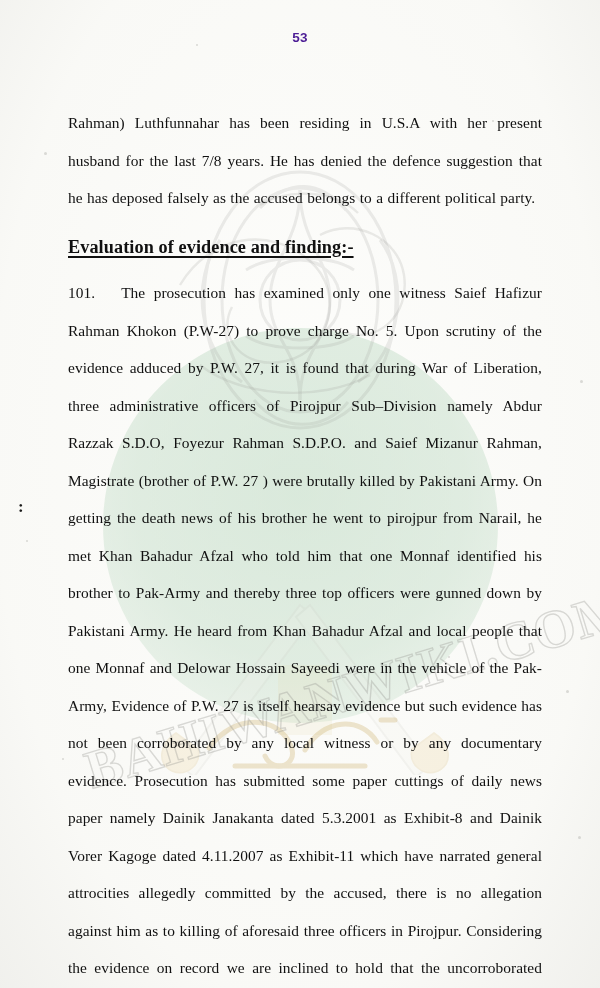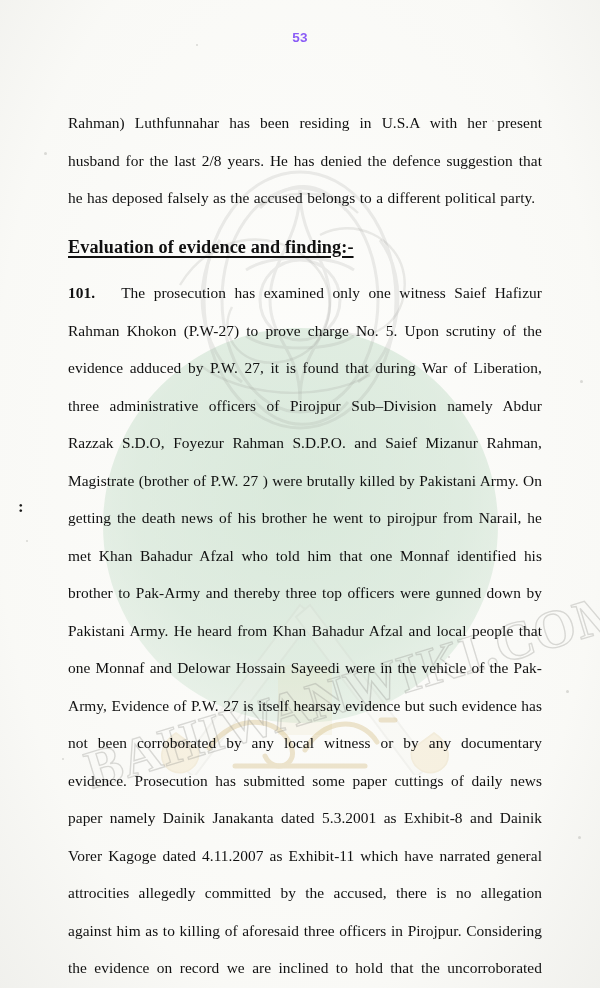--- a/index.html
+++ b/index.html
@@ -104,21 +104,21 @@
   .page-number {
     position: absolute;
     top: 30px;
     left: 0;
     width: 600px;
     text-align: center;
     font-family: "Liberation Sans", "DejaVu Sans", sans-serif;
     font-weight: bold;
     font-size: 13.5px;
     letter-spacing: .3px;
-    color: #8b5cf6;
+    color: #4c1d95;
   }
 
   .body-col {
     position: absolute;
     left: 68px;
     top: 104px;
     width: 474px;
   }
 
   p.para {
@@ -136,21 +136,21 @@
     margin: 0 0 8px 0;
     font-size: 18.2px;
     font-weight: bold;
     line-height: 37.5px;
     letter-spacing: .1px;
     text-decoration: underline;
     text-underline-offset: 3px;
     text-decoration-thickness: 1.6px;
   }
 
-  .pnum { font-weight: bold; }
+  .pnum { font-weight: normal; }
   .b { font-weight: normal; }
   .indent-gap { display: inline-block; width: 26px; }
 
   .margin-mark {
     position: absolute;
     left: 18px;
     top: 498px;
     font-family: "Liberation Serif", "DejaVu Serif", serif;
     font-size: 17px;
     font-weight: bold;
@@ -226,21 +226,21 @@
     <span class="speck" style="left:448px; top:656px;  width:2px; height:2px;"></span>
     <span class="speck" style="left:62px;  top:758px;  width:2px; height:2px;"></span>
   </div>
 
   <div class="page-number">53</div>
 
   <div class="margin-mark">:</div>
 
   <div class="body-col">
 
-    <p class="para gap-after">Rahman) Luthfunnahar has been residing in U.S.A with her present husband for the last 2/8 years. He   has denied the defence suggestion that he has deposed falsely as the accused belongs to a different political party.</p>
+    <p class="para gap-after">Rahman) Luthfunnahar has been residing in U.S.A with her present husband for the last 7/8 years. He   has denied the defence suggestion that he has deposed falsely as the accused belongs to a different political party.</p>
 
     <h2 class="heading">Evaluation of  evidence and finding:-</h2>
 
     <p class="para">
       <span class="pnum">101.</span><span class="indent-gap"></span><span>The prosecution has examined only one witness Saief Hafizur Rahman Khokon (P.W-27) to prove charge No. 5. Upon scrutiny of the evidence adduced by P.W. 27, it is found that during War of Liberation, three administrative officers of Pirojpur Sub–Division namely Abdur Razzak S.D.O, Foyezur  Rahman S.D.P.O.  and Saief Mizanur Rahman, Magistrate (brother of P.W. 27 ) were brutally  killed by Pakistani Army. On getting the death news of his brother he went to pirojpur from Narail, he met Khan Bahadur Afzal who told him that one Monnaf identified his brother to Pak-Army and thereby three top officers were gunned down by Pakistani Army. He heard from Khan Bahadur Afzal and local people that one Monnaf and Delowar Hossain Sayeedi were in the vehicle of the Pak- Army, Evidence of P.W. 27 is itself hearsay evidence but such evidence has not been corroborated by any local witness or by any documentary evidence. Prosecution has submitted some paper cuttings of daily news paper namely </span><span class="b">Dainik Janakanta</span><span> dated 5.3.2001 as Exhibit-8 and </span><span class="b">Dainik Vorer Kagoge</span><span> dated 4.11.2007 as Exhibit-11 which have narrated general attrocities allegedly committed by the accused, there is no allegation against him as to killing of aforesaid three officers in Pirojpur. Considering the evidence on record we are inclined to hold that the uncorroborated hearsay</span>
     </p>
 
   </div>
 </div>
 

